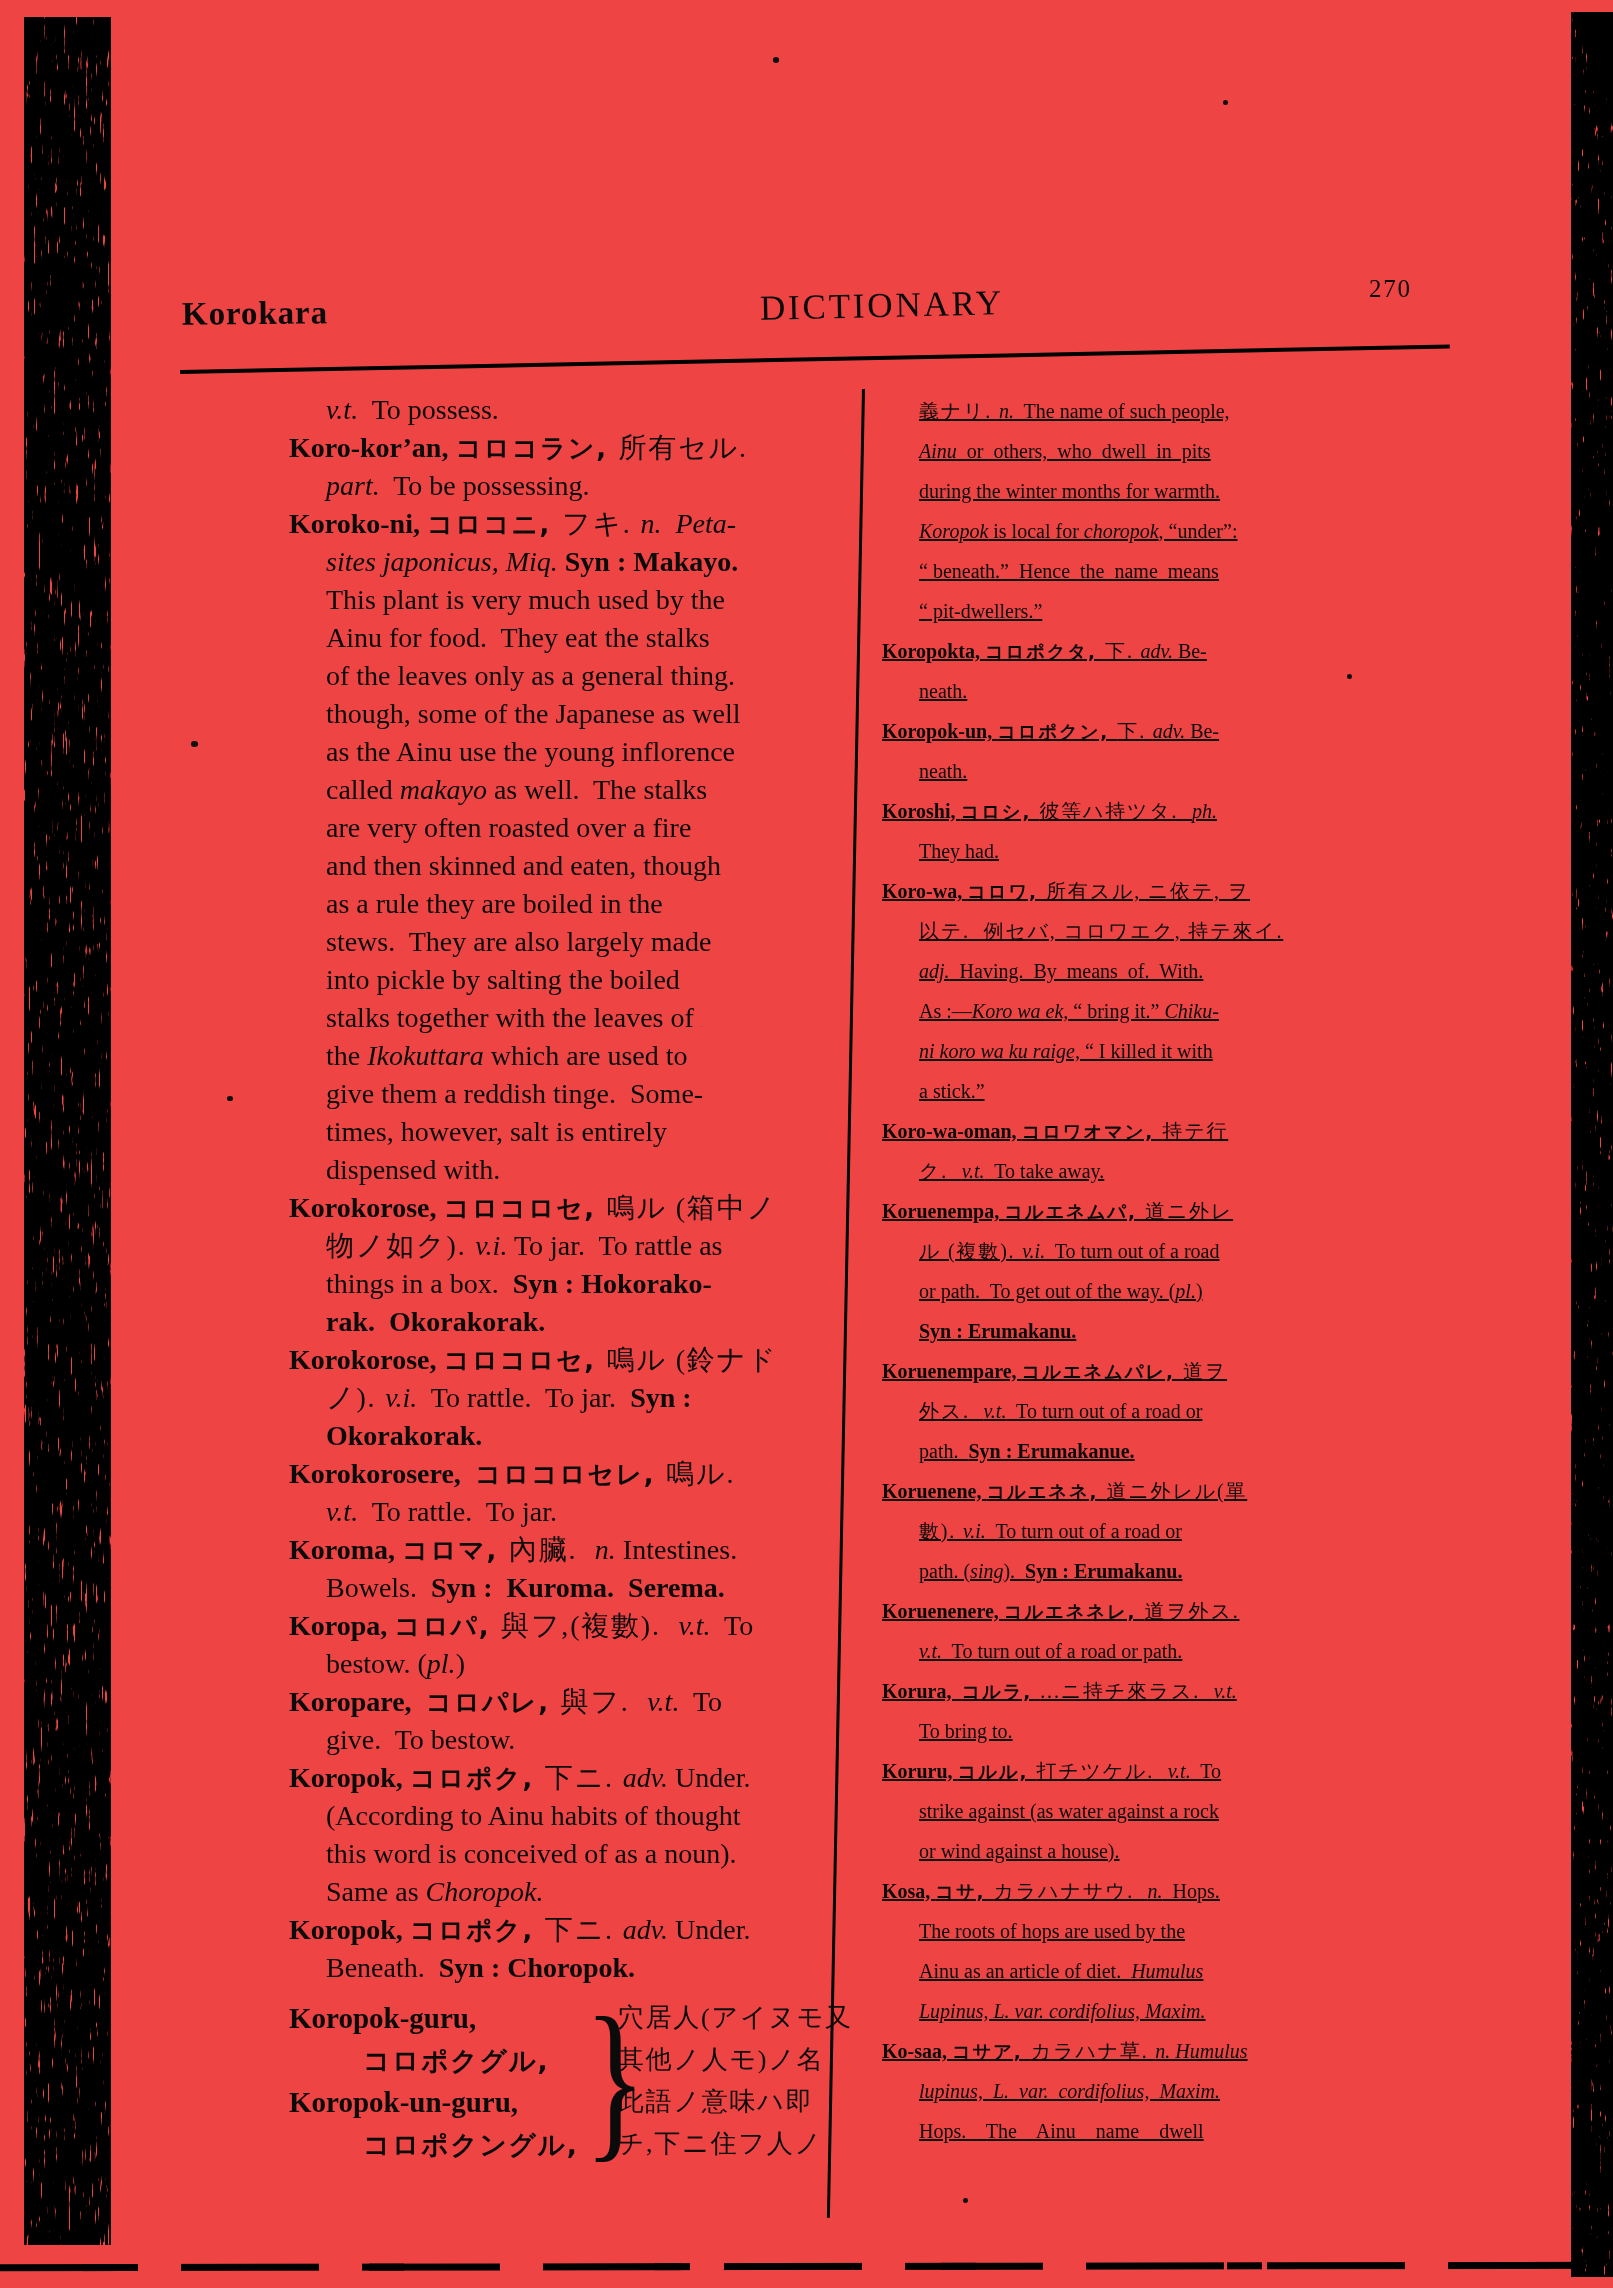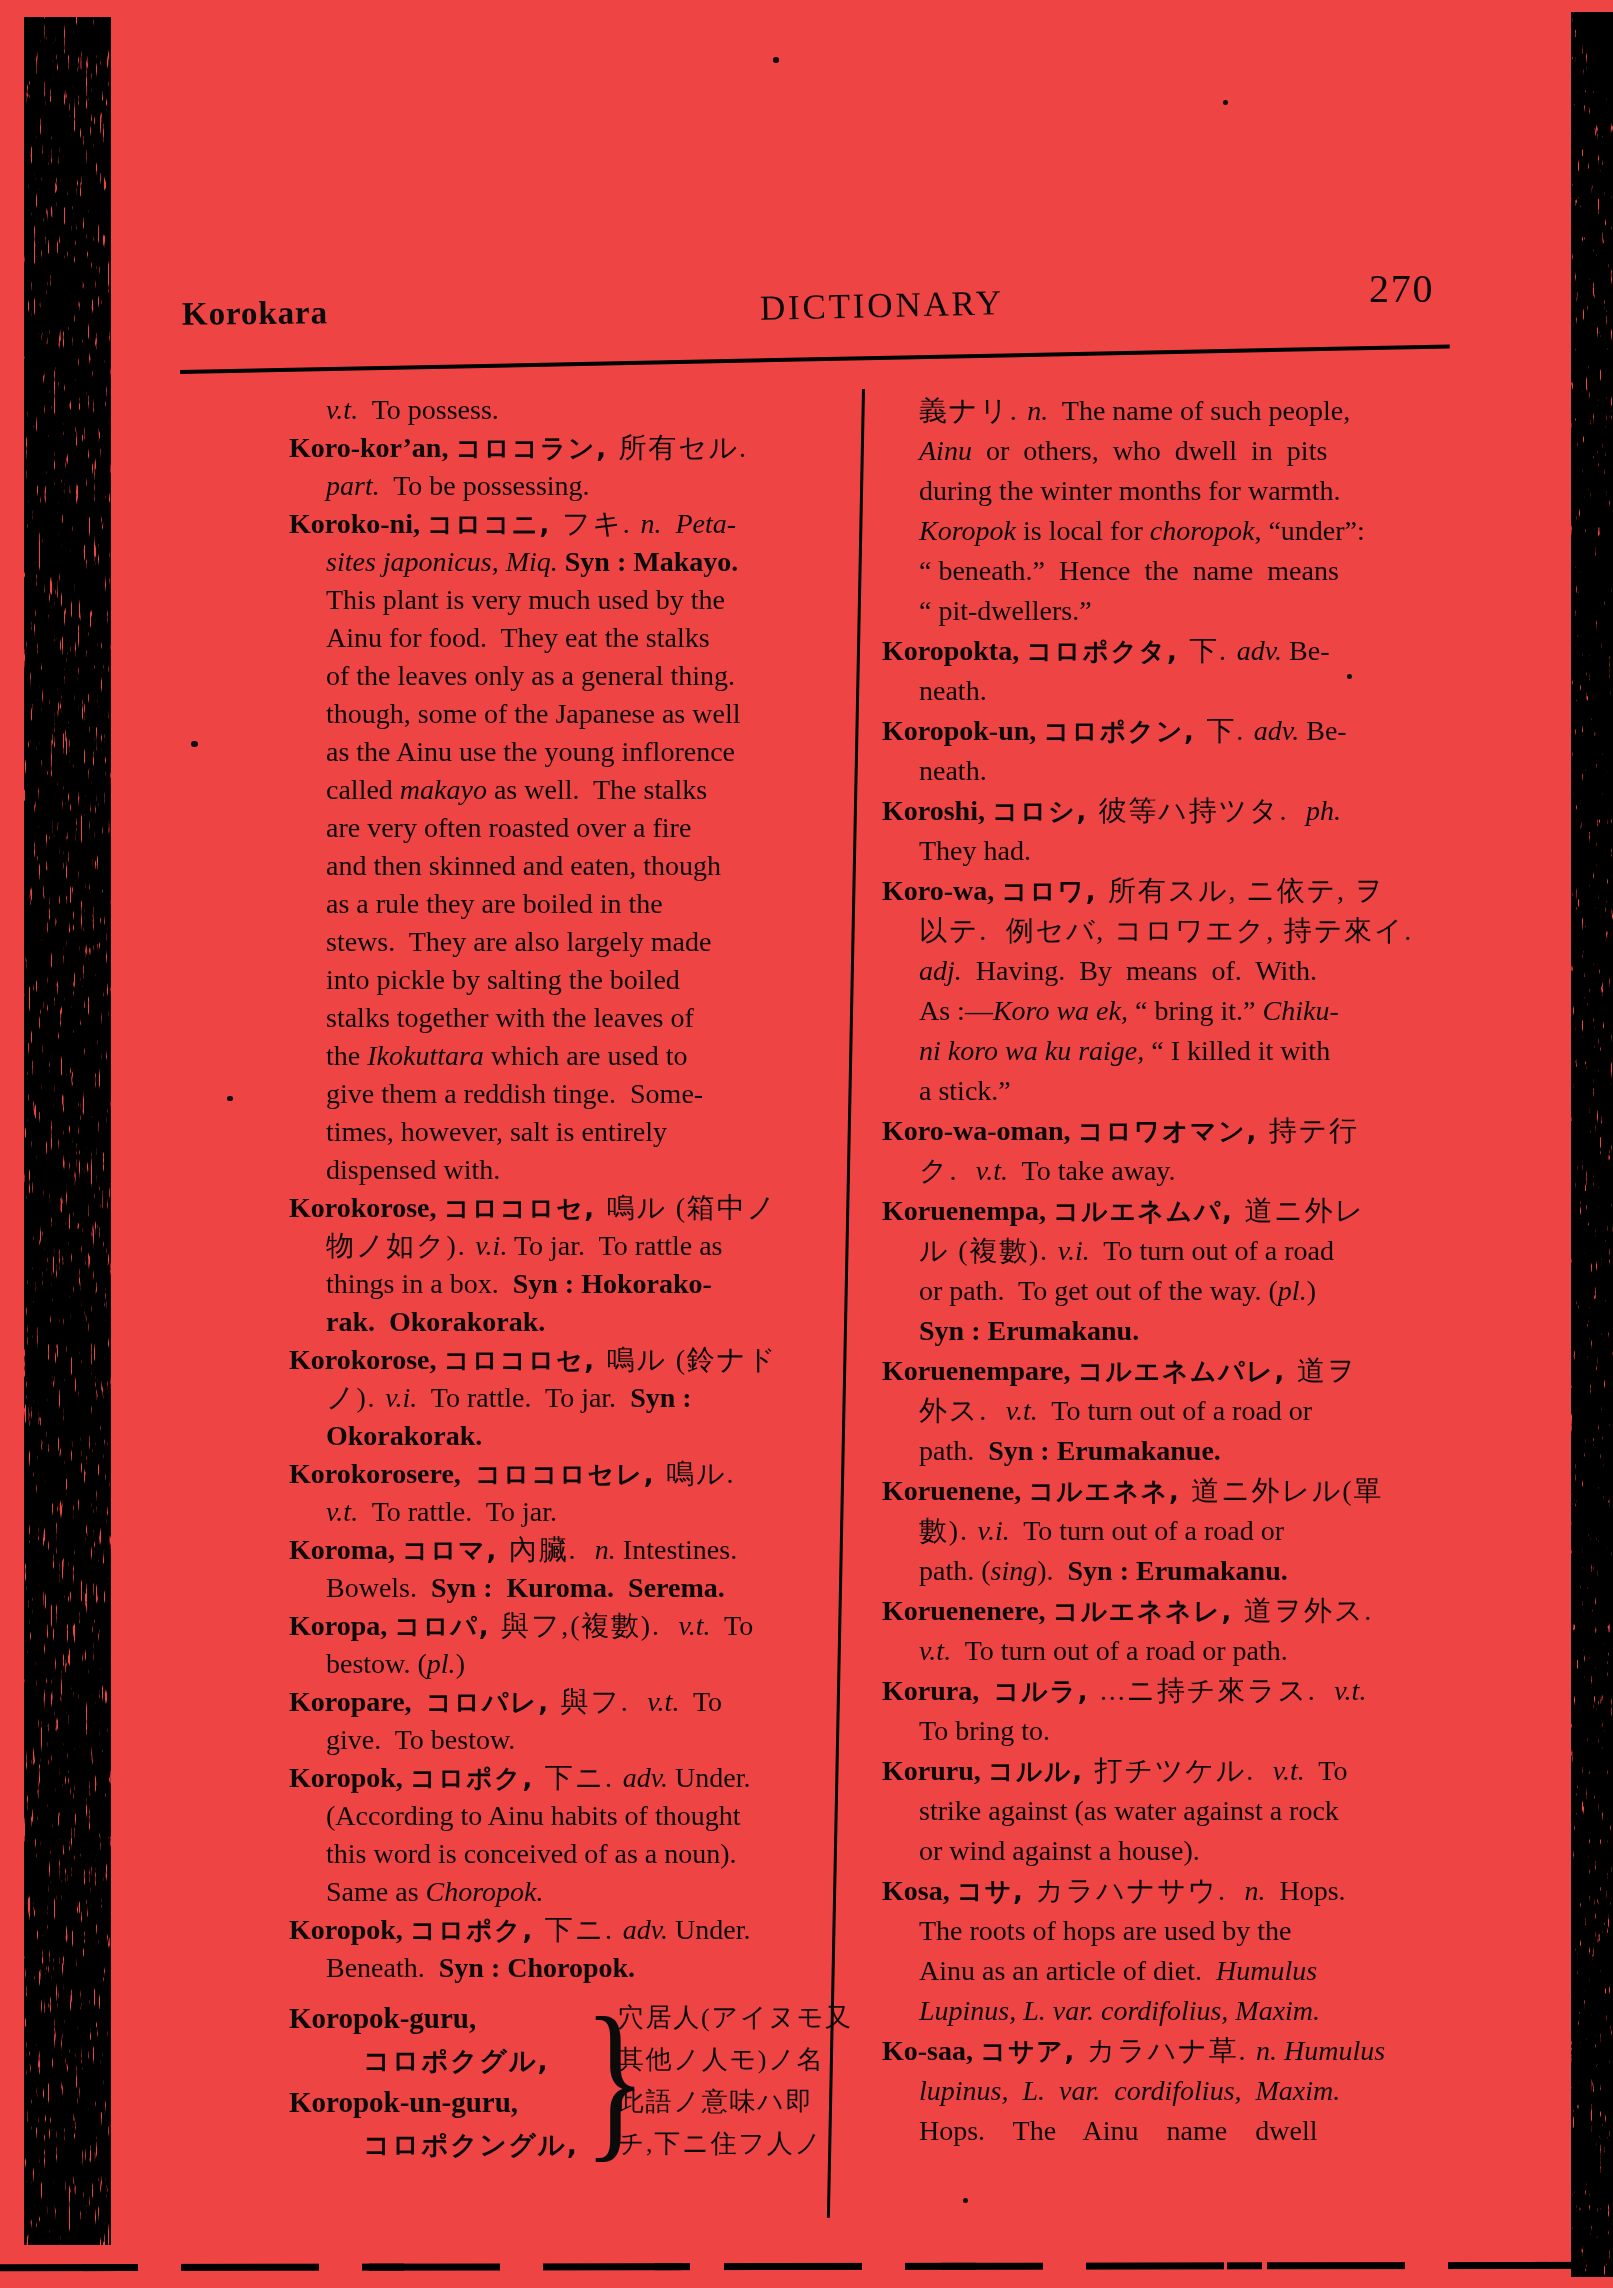--- a/index.html
+++ b/index.html
@@ -16,38 +16,38 @@
     position:absolute;left:182px;top:295px;
     font-size:33px;font-weight:bold;letter-spacing:0.9px;
     transform:rotate(-0.6deg);
   }
   .page-title{
     position:absolute;left:760px;top:286px;
     font-size:35px;letter-spacing:2.8px;
     transform:rotate(-1.3deg);
   }
   .page-number{
-    position:absolute;left:1369px;top:265px;
-    font-size:40px;letter-spacing:1.8px;
+    position:absolute;left:1369px;top:275px;
+    font-size:25px;letter-spacing:1.8px;
   }
   .header-rule{
     position:absolute;left:180px;top:370px;
     width:1270px;height:3.7px;background:#000;
     transform:rotate(-1.15deg);transform-origin:0 50%;
   }
   
   .col-divider{
     position:absolute;left:862px;top:389px;
     width:2.8px;height:1829px;background:#000;
     transform:rotate(1.1deg);transform-origin:top left;
   }
   
   .col{position:absolute;top:391px;}
   .l-col{left:289px;width:554px;font-size:28px;}
-  .r-col{left:882px;width:628px;font-size:28px;}
+  .r-col{left:882px;width:628px;font-size:20px;text-decoration:underline;}
   .line{white-space:pre;height:38px;line-height:38px;}
   .r-col .line{height:40px;line-height:40px;}
   .ind{padding-left:37px;}
   .ind2{padding-left:74px;}
   .rn-b{font-weight:bold;}
   .rn-i{font-style:italic;}
   .rn-k{font-family:"DejaVu Sans",sans-serif;font-weight:bold;font-size:0.92em;letter-spacing:1.8px;}
   .rn-j{letter-spacing:1.8px;}
   
   .brace-group{display:flex;align-items:flex-end;margin-top:5.5px;}

